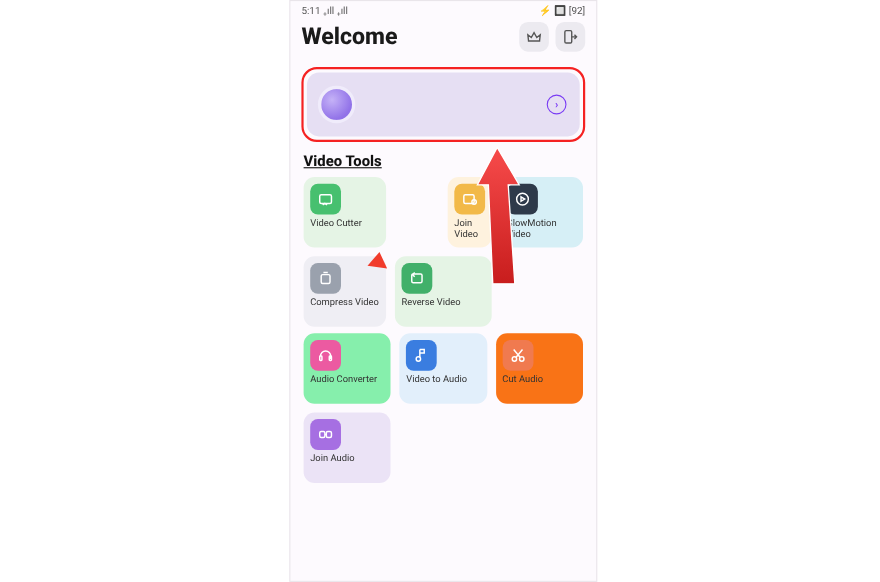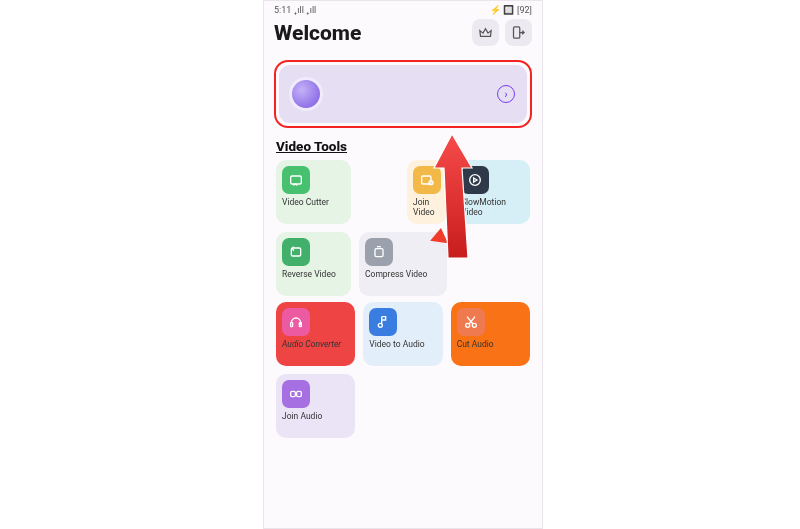--- a/index.html
+++ b/index.html
@@ -182,43 +182,43 @@
       </div>
       <div class="tool" style="background: rgb(214, 239, 246);">
         <div class="ticon" style="background:#2e3a4a">
           <svg width="16" height="16" viewBox="0 0 24 24" fill="none" stroke="#fff" stroke-width="2">
             <circle cx="12" cy="12" r="8"></circle>
             <path d="M10 9l5 3-5 3z" fill="#2e3a4a"></path>
           </svg>
         </div>
         <div class="tlabel">SlowMotion Video</div>
       </div>
-      <div class="tool" style="background: rgb(229, 244, 229);">
-        <div class="ticon" style="background:#41b06a">
-          <svg width="16" height="16" viewBox="0 0 24 24" fill="none" stroke="#fff" stroke-width="2">
-            <rect x="5" y="6" width="14" height="12" rx="2"></rect>
-            <path d="M9 4l-3 3 3 3"></path>
-          </svg>
-        </div>
-        <div class="tlabel">Reverse Video</div>
-      </div>
       <div class="tool" style="background: rgb(239, 238, 244);">
         <div class="flame"></div>
         <div class="ticon" style="background:#9aa1ad">
           <svg width="16" height="16" viewBox="0 0 24 24" fill="none" stroke="#fff" stroke-width="2">
             <rect x="6" y="7" width="12" height="12" rx="2"></rect>
             <path d="M9 4h6"></path>
           </svg>
         </div>
         <div class="tlabel">Compress Video</div>
       </div>
+      <div class="tool" style="background: rgb(229, 244, 229);">
+        <div class="ticon" style="background:#41b06a">
+          <svg width="16" height="16" viewBox="0 0 24 24" fill="none" stroke="#fff" stroke-width="2">
+            <rect x="5" y="6" width="14" height="12" rx="2"></rect>
+            <path d="M9 4l-3 3 3 3"></path>
+          </svg>
+        </div>
+        <div class="tlabel">Reverse Video</div>
+      </div>
     </div>
 
   <div class="grid" id="audio-grid">
-      <div class="tool" style="background: #ef4444; font-style: italic;">
+      <div class="tool" style="background: #86efac;">
         <div class="ticon" style="background:#ec5aa1">
           <svg width="16" height="16" viewBox="0 0 24 24" fill="none" stroke="#fff" stroke-width="2">
             <path d="M5 13a7 7 0 0114 0v4"></path>
             <rect x="4" y="13" width="3" height="6" rx="1"></rect>
             <rect x="17" y="13" width="3" height="6" rx="1"></rect>
           </svg>
         </div>
         <div class="tlabel">Audio Converter</div>
       </div>
       <div class="tool" style="background: rgb(226, 239, 251);">

